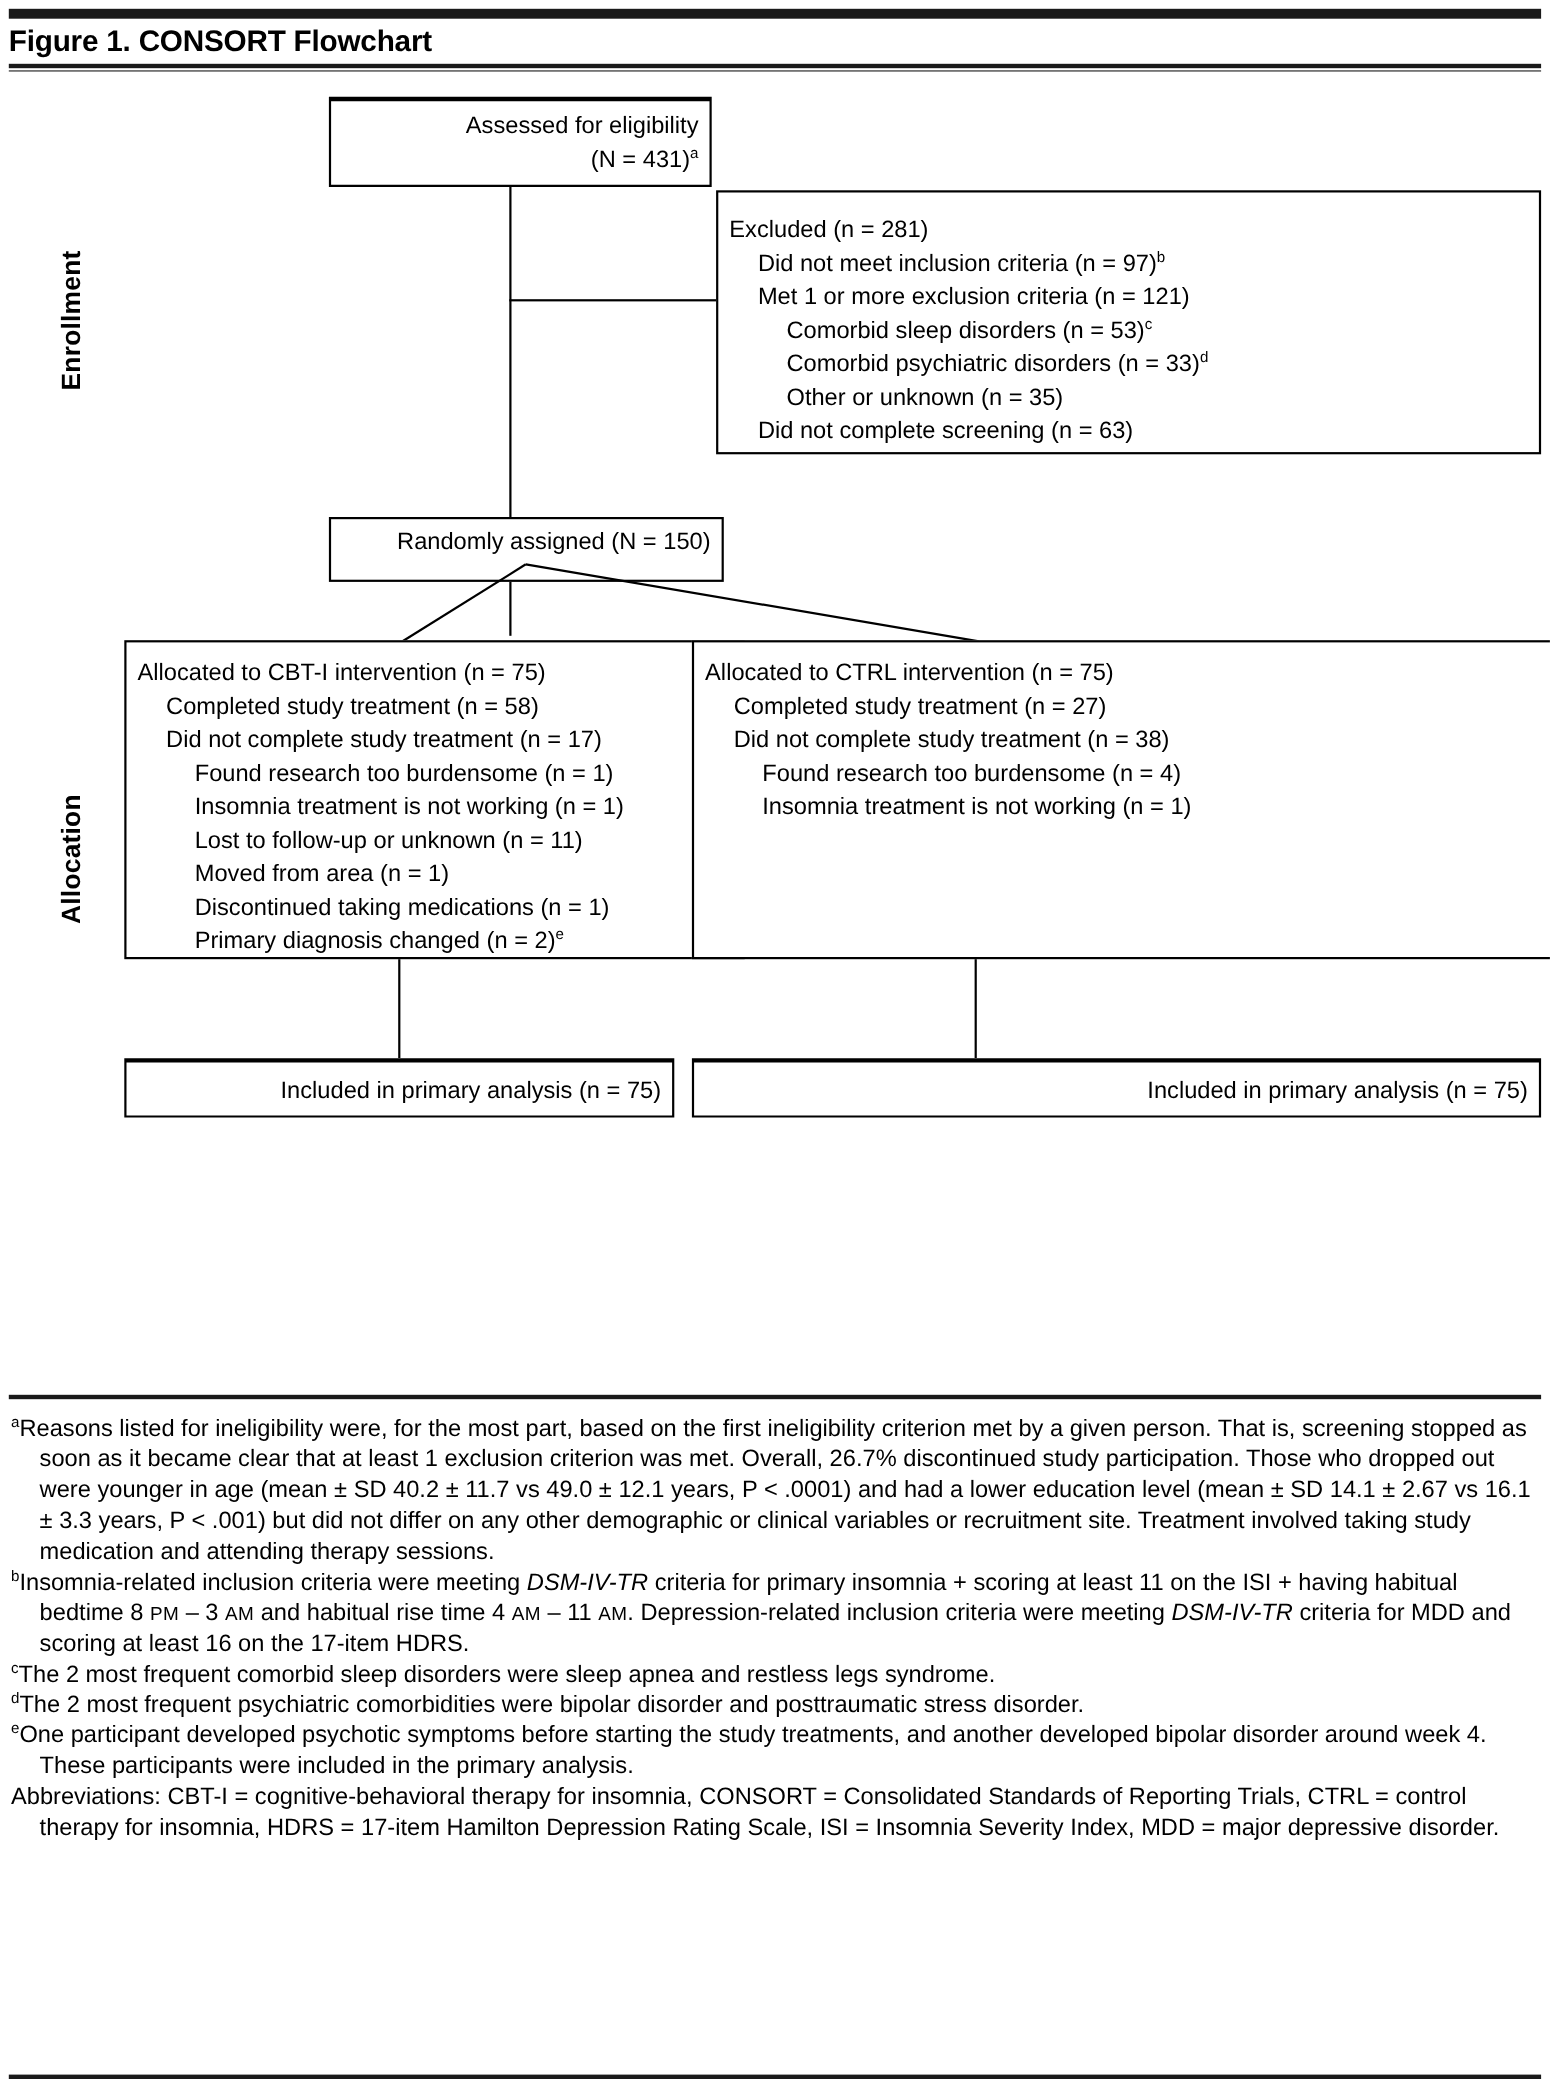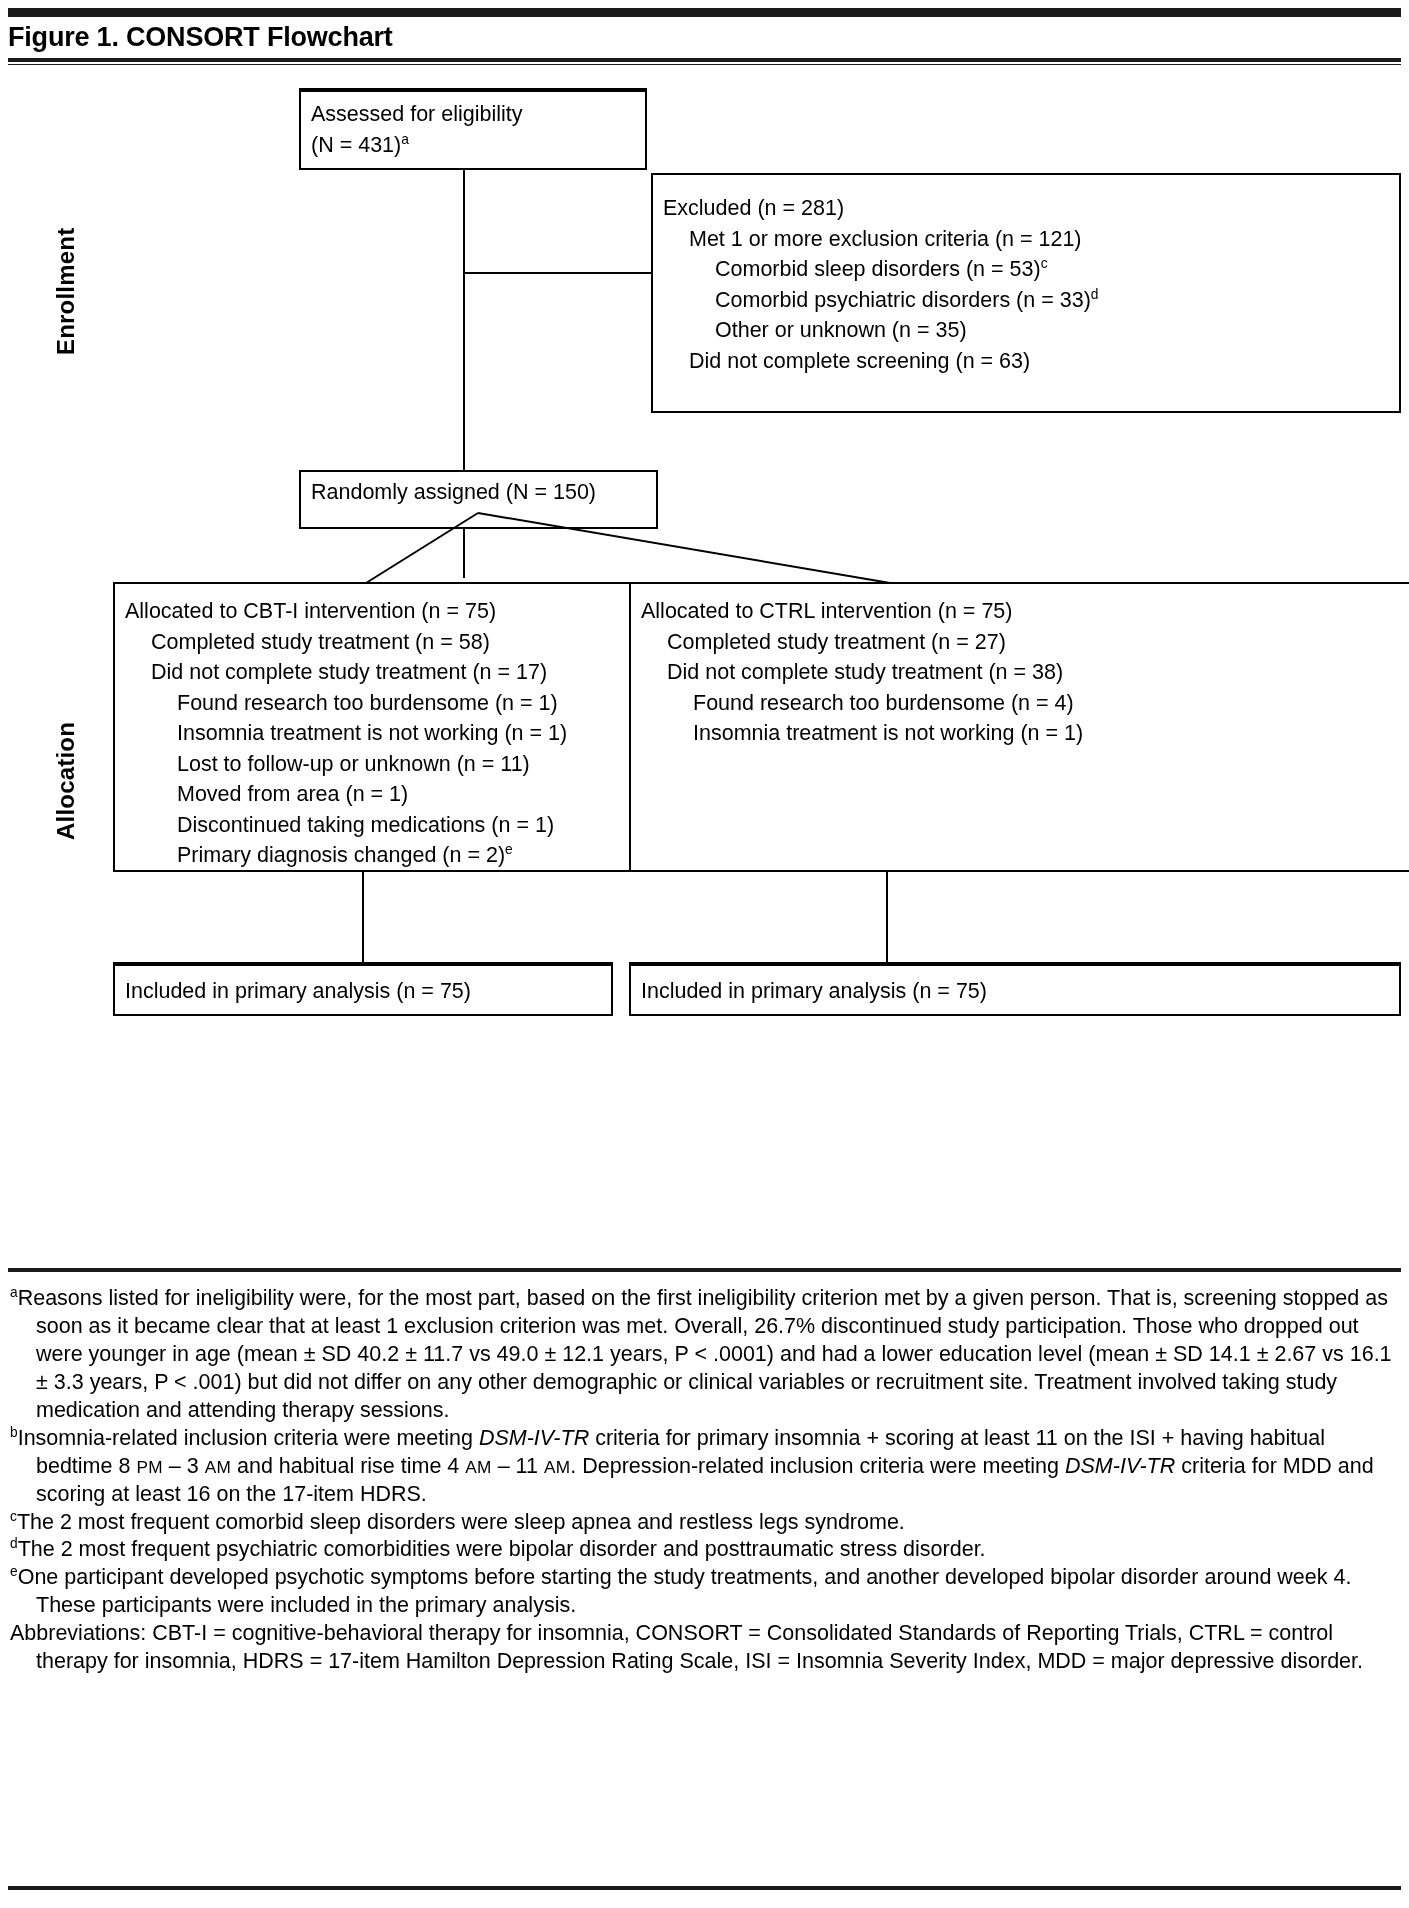--- a/index.html
+++ b/index.html
@@ -52,21 +52,21 @@
   
   .box {
     position: absolute;
     border: 2px solid #000;
     box-sizing: border-box;
     background: #fff;
     font-size: 21.5px;
     line-height: 1.42;
   }
   .box.heavy-top { border-top-width: 4px; }
-  .box.center { text-align: left; }
+  .box.center { text-align: right; }
   .box .pad { padding: 7px 10px; }
 
   .line-v {
     position: absolute;
     width: 2px;
     background: #000;
   }
   .line-h {
     position: absolute;
     height: 2px;
@@ -142,20 +142,21 @@
     <div class="pad">
       <div>Assessed for eligibility</div>
       <div><span>(N = 431)</span><sup>a</sup></div>
     </div>
   </div>
 
   <div class="box" style="left: 651px; top: 173px; width: 750px; height: 240px;">
     <div class="pad" style="padding-top: 18px;">
       <div class="ind0">Excluded (n = 281)</div>
       <div id="excluded-items">
+          <div class="ind1"><span>Did not meet inclusion criteria (n = 97)</span><sup>b</sup></div>
           <div class="ind1"><span>Met 1 or more exclusion criteria (n = 121)</span></div>
           <div class="ind2"><span>Comorbid sleep disorders (n = 53)</span><sup>c</sup></div>
           <div class="ind2"><span>Comorbid psychiatric disorders (n = 33)</span><sup>d</sup></div>
           <div class="ind2"><span>Other or unknown (n = 35)</span></div>
           <div class="ind1"><span>Did not complete screening (n = 63)</span></div>
         </div>
     </div>
   </div>
 
   <div class="box center" style="left: 299px; top: 470px; width: 359px; height: 59px;">

